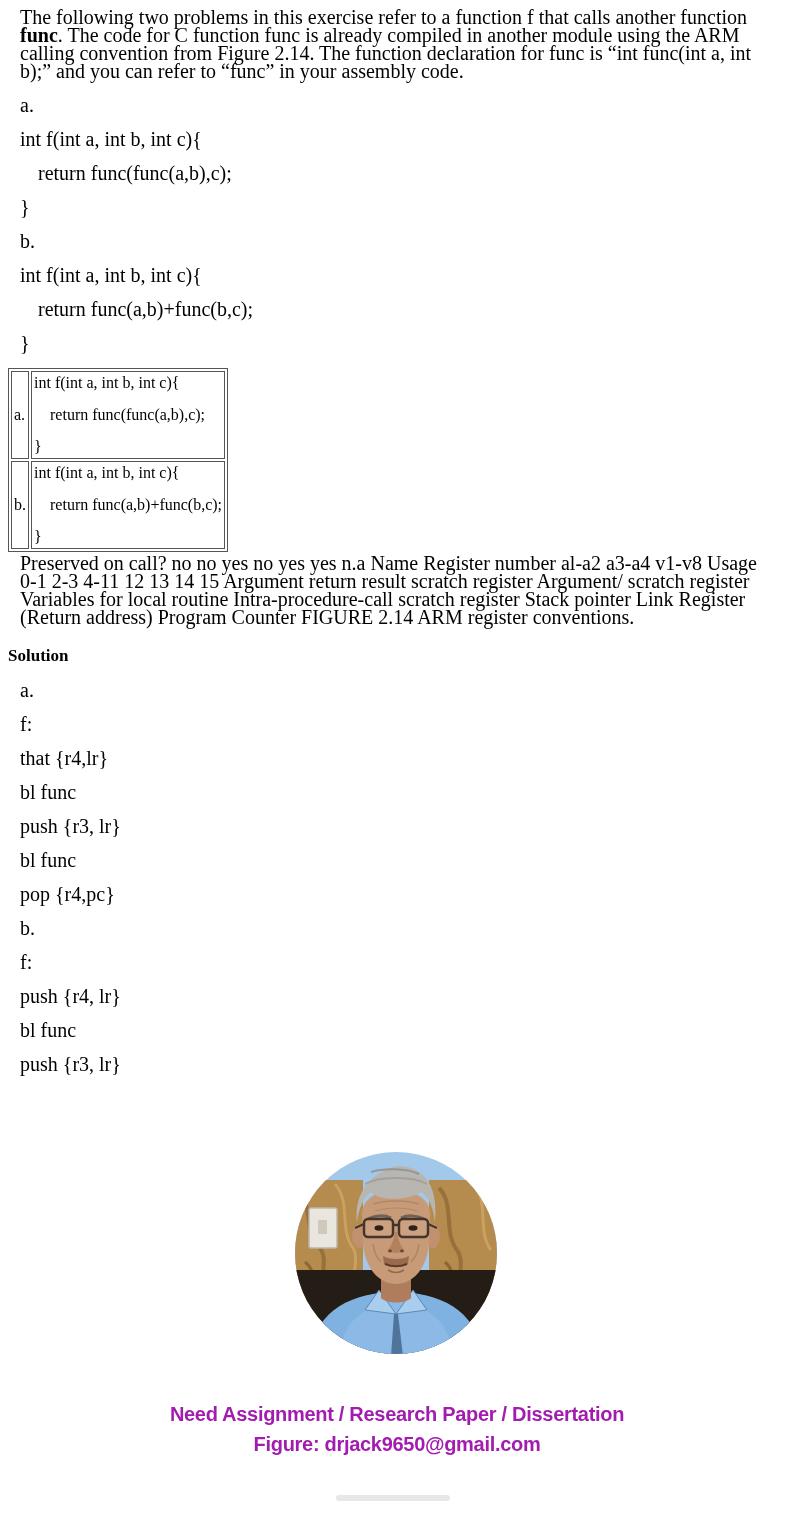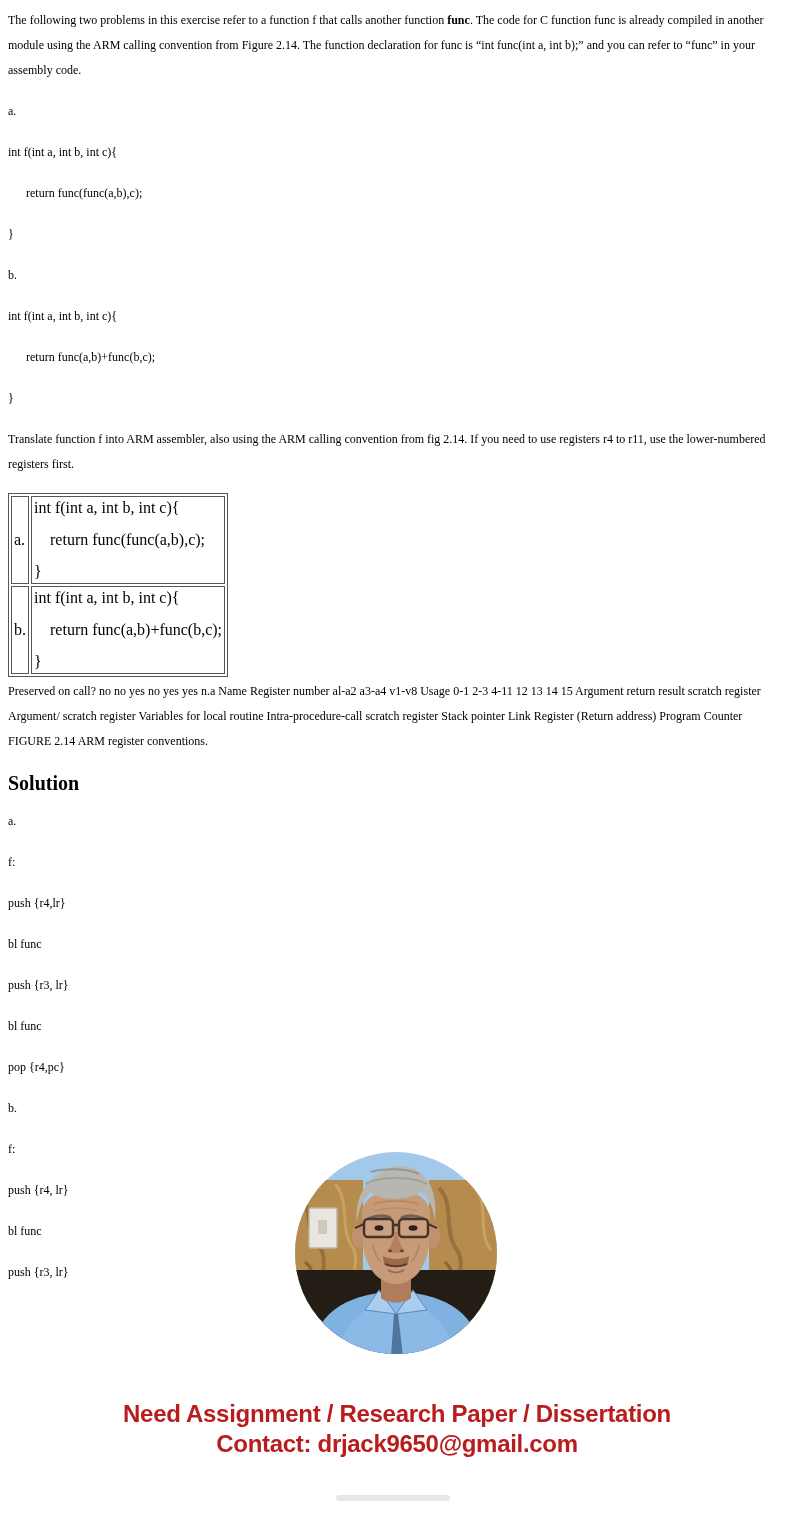--- a/index.html
+++ b/index.html
@@ -11,23 +11,23 @@
     background: #ffffff;
     color: #000000;
     font-family: "Liberation Serif", "DejaVu Serif", serif;
     overflow: hidden;
   }
   .doc {
     padding: 8px;
     width: 794px;
   }
   .doc p {
-    margin: 16px 0;
-    font-size: 12px;
-    line-height: 25px;
+    margin: 16px 12px;
+    font-size: 20px;
+    line-height: 18px;
   }
   .doc p.first { margin-top: 0; }
   .indent { padding-left: 18px; }
   strong { font-weight: bold; }
 
   table.code-table {
     border-collapse: separate;
     border-spacing: 2px;
     border: 1px solid #555;
     margin: 16px 0 0 0;
@@ -40,21 +40,21 @@
   }
   td.lbl { width: 14px; padding: 0 1px; }
   td.code p { margin: 0 0 14px 0; font-size: 16px; line-height: 18px; }
   td.code p.ind { padding-left: 16px; }
   td.code p:first-child { margin-top: 2px; }
   td.code p:last-child { margin-bottom: 2px; }
 
   .after-table { margin-top: 2px !important; font-family: Liberation Serif, serif; }
 
   h2.solution {
-    font-size: 20px;
+    font-size: 17px;
     font-weight: bold;
     margin: 20px 0 16px 0;
     line-height: 19px;
   }
 
   .photo-wrap {
     position: absolute;
     left: 295px;
     top: 1152px;
     width: 202px;
@@ -63,24 +63,24 @@
   .photo-wrap svg { display: block; width: 202px; height: 202px; }
 
   .footer {
     position: absolute;
     left: 0;
     top: 1399px;
     width: 794px;
     text-align: center;
     font-family: "Liberation Sans", "DejaVu Sans", sans-serif;
     font-weight: bold;
-    font-size: 24px;
+    font-size: 20px;
     line-height: 30px;
     letter-spacing: -0.3px;
-    color: #b91c1c;
+    color: #a21caf;
   }
   .smudge {
     position: absolute;
     left: 336px;
     top: 1495px;
     width: 114px;
     height: 6px;
     background: #e7e7e7;
     border-radius: 3px;
   }
@@ -96,21 +96,20 @@
   <p>a.</p>
   <p>int f(int a, int b, int c){</p>
   <p class="indent">return func(func(a,b),c);</p>
   <p>}</p>
 
   <p>b.</p>
   <p>int f(int a, int b, int c){</p>
   <p class="indent">return func(a,b)+func(b,c);</p>
   <p>}</p>
 
-  <p>Translate function f into ARM assembler, also using the ARM calling convention from fig 2.14. If you need to use registers r4 to r11, use the lower-numbered registers first.</p>
 
   <table class="code-table">
     <tbody>
         <tr>
       <td class="lbl">a.</td>
       <td class="code">
         <p>int f(int a, int b, int c){</p>
         <p class="ind">return func(func(a,b),c);</p>
         <p>}</p>
       </td>
@@ -125,21 +124,21 @@
     </tr>
   </tbody>
     </table>
 
   <p class="after-table">Preserved on call? no no yes no yes yes n.a Name Register number al-a2 a3-a4 v1-v8 Usage 0-1 2-3 4-11 12 13 14 15 Argument return result scratch register Argument/ scratch register Variables for local routine Intra-procedure-call scratch register Stack pointer Link Register (Return address) Program Counter FIGURE 2.14 ARM register conventions.</p>
 
   <h2 class="solution">Solution</h2>
 
   <p>a.</p>
   <p>f:</p>
-  <p>push {r4,lr}</p>
+  <p>that {r4,lr}</p>
   <p>bl func</p>
   <p>push {r3, lr}</p>
   <p>bl func</p>
   <p>pop {r4,pc}</p>
   <p>b.</p>
   <p>f:</p>
   <p>push {r4, lr}</p>
   <p>bl func</p>
   <p>push {r3, lr}</p>
 
@@ -214,16 +213,16 @@
       <path d="M93,118 C98,121 104,121 109,118" stroke="#8a5a42" stroke-width="1.5" fill="none" opacity="0.8"></path>
 
       <path d="M78,92 C79,100 82,106 86,110" stroke="#a87b5a" stroke-width="1.5" fill="none" opacity="0.7"></path>
       <path d="M124,92 C123,100 120,106 116,110" stroke="#a87b5a" stroke-width="1.5" fill="none" opacity="0.7"></path>
     </g>
   </svg>
 </div>
 
 <div class="footer">
   <div>Need Assignment / Research Paper / Dissertation</div>
-  <div>Contact: drjack9650@gmail.com</div>
+  <div>Figure: drjack9650@gmail.com</div>
 </div>
 
 <div class="smudge"></div>
 
 </body></html>

